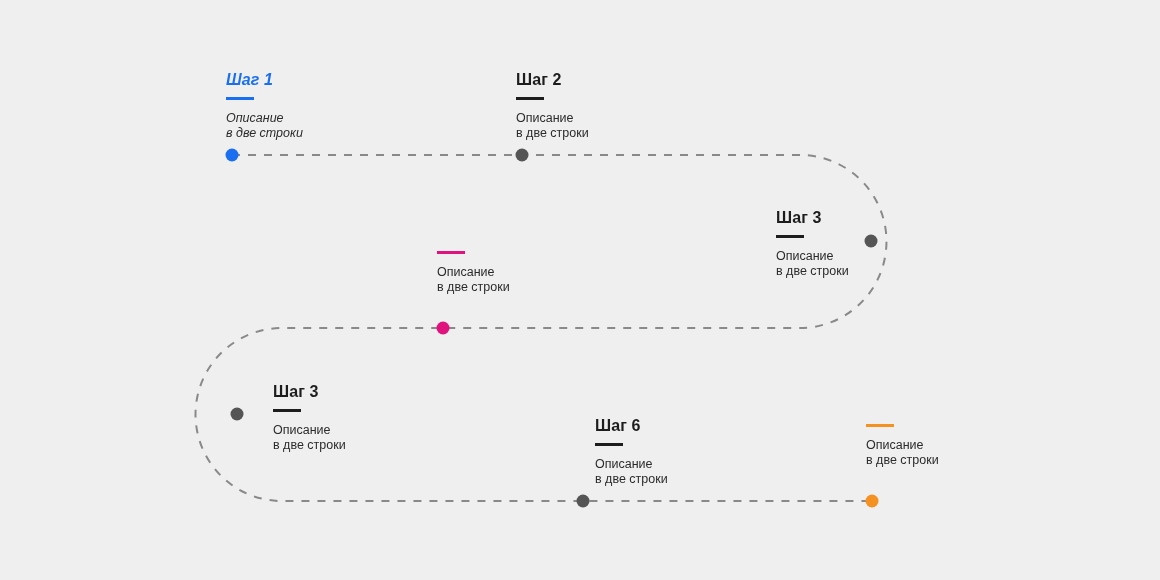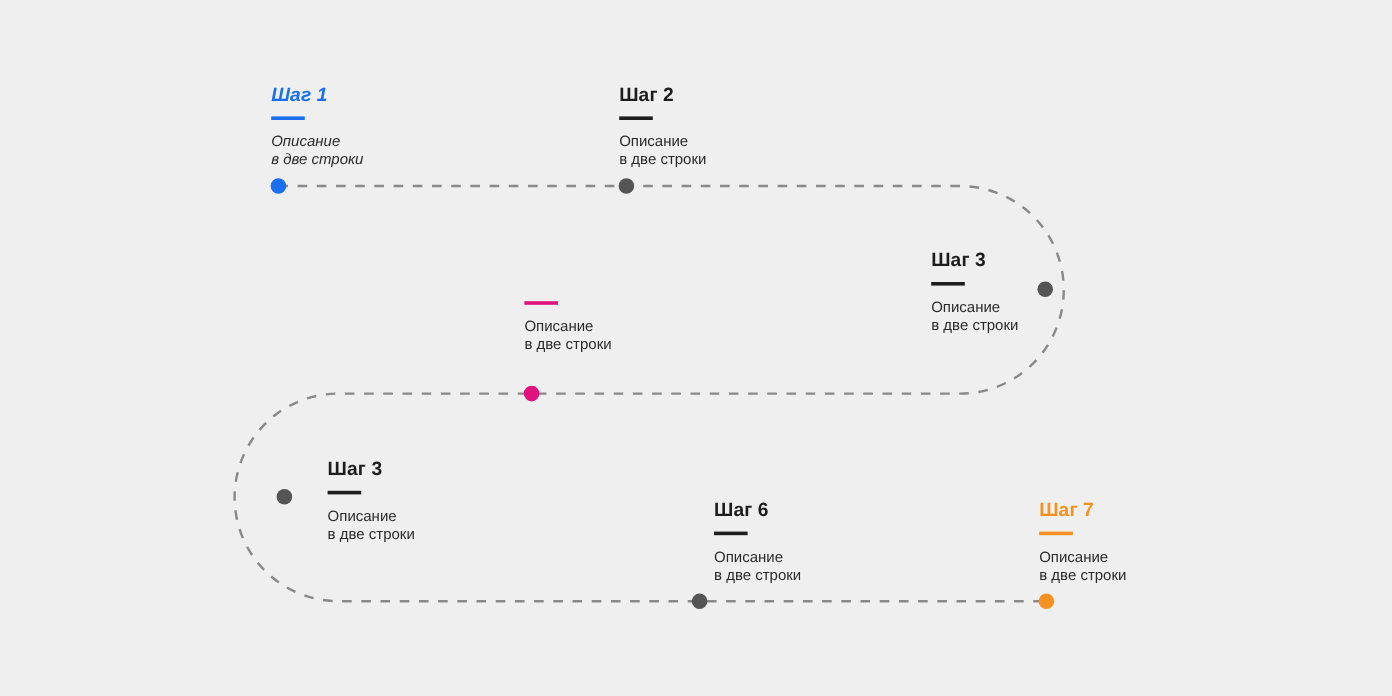--- a/index.html
+++ b/index.html
@@ -117,20 +117,19 @@
         <div class="step-desc" style="color: rgb(43, 43, 43);">Описание
 в две строки</div>
       </div>
       <div class="step-label" style="left: 595px; top: 416px;">
         <div class="step-title" style="color: rgb(29, 29, 29);">Шаг 6</div>
         <div class="step-rule" style="background: rgb(29, 29, 29);"></div>
         <div class="step-desc" style="color: rgb(43, 43, 43);">Описание
 в две строки</div>
       </div>
       <div class="step-label" style="left: 866px; top: 416px;">
-        <div class="step-title" style="color: rgb(245, 145, 32);">Шаг 7</div>
         <div class="step-rule" style="background: rgb(245, 145, 32);"></div>
         <div class="step-desc" style="color: rgb(43, 43, 43);">Описание
 в две строки</div>
       </div>
     </div>
 
 </div>
 
 </body></html>

